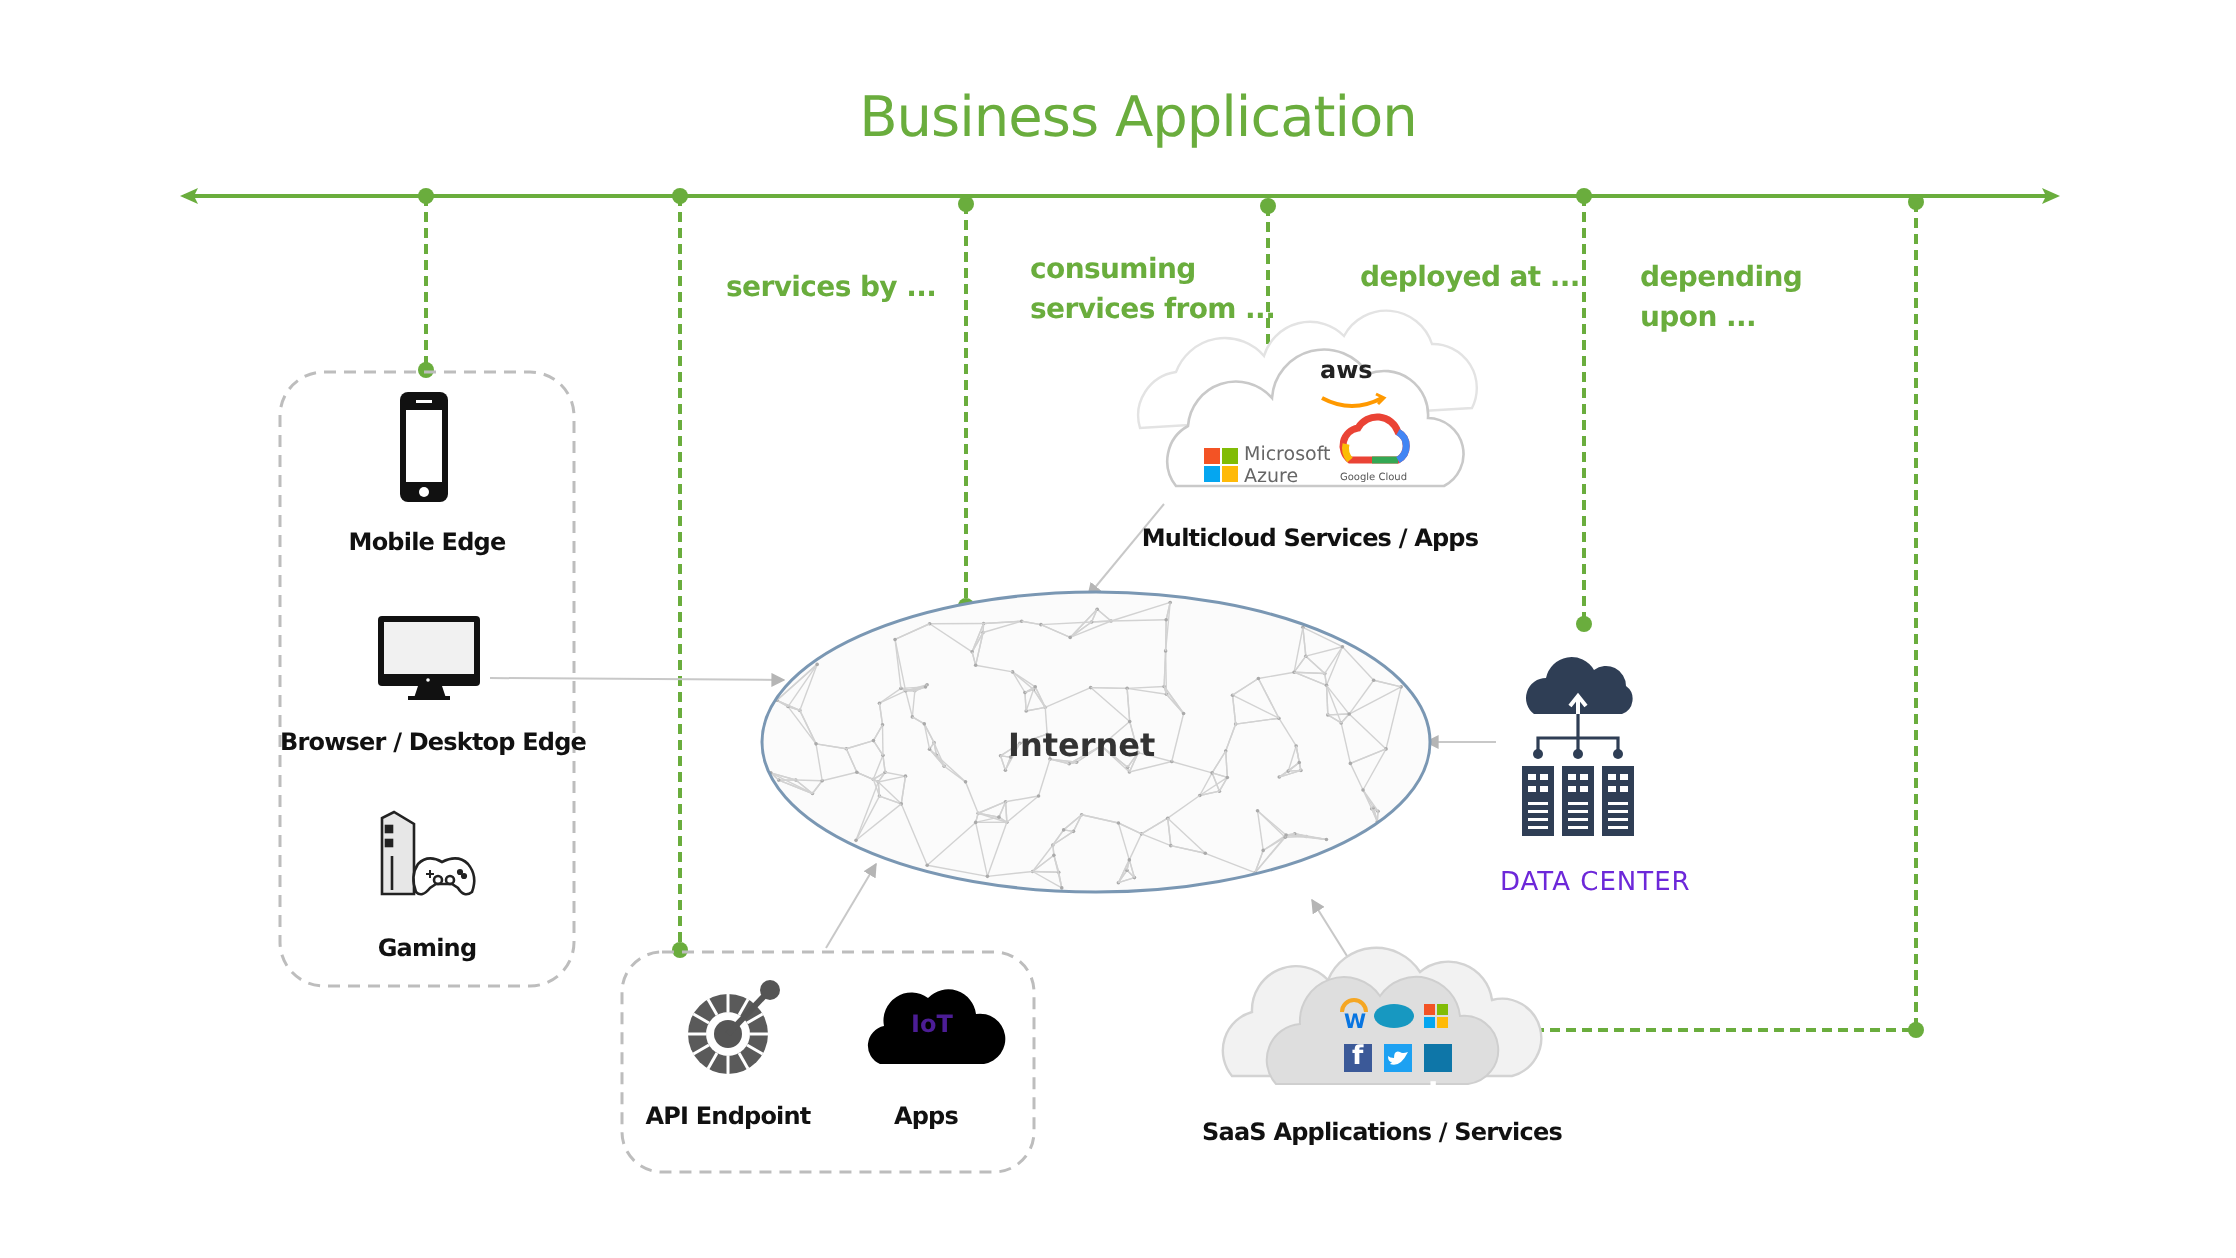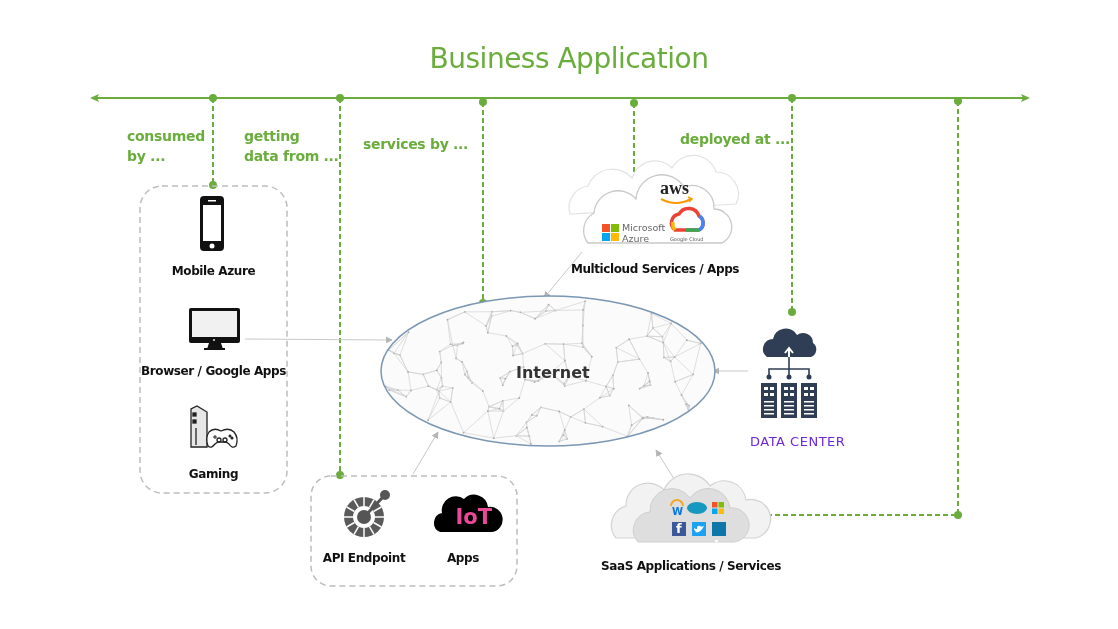--- a/index.html
+++ b/index.html
@@ -769,47 +769,46 @@
       <circle cx="364" cy="517" r="7" fill="#555"></circle>
       <line x1="364" y1="517" x2="384" y2="496" stroke="#555" stroke-width="3"></line>
       <circle cx="385" cy="495" r="5" fill="#555"></circle>
     </g>
 
     <g>
       <path d="M440,532 a10,10 0 0,1 2,-19 a14,14 0 0,1 22,-14 a14,14 0 0,1 24,8 a12,12 0 0,1 4,25 z" fill="#000"></path>
     </g>
   </svg>
 
-  <div class="phase" style="left:127px;top:126px">
-    <div>consumed</div>
-    <div>by ...</div>
-  </div>
-  <div class="phase" style="left:244px;top:126px">
-    <div>getting</div>
-    <div>data from ...</div>
-  </div>
   <div class="phase" style="left:363px;top:134px">
     <div>services by ...</div>
+  </div>
+  <div class="phase" style="left:515px;top:125px">
+    <div>consuming</div>
+    <div>services from ...</div>
   </div>
   <div class="phase" style="left:680px;top:129px">
     <div>deployed at ...</div>
   </div>
-
-  <div class="lbl" style="left:140px;width:147px;top:264px">Mobile Azure</div>
-  <div class="lbl" style="left:140px;width:147px;top:364px">Browser / Google Apps</div>
+  <div class="phase" style="left:820px;top:129px">
+    <div>depending upon ...</div>
+  </div>
+
+  <div class="lbl" style="left:140px;width:147px;top:264px">Mobile Edge</div>
+  <div class="lbl" style="left:140px;width:147px;top:364px">Browser / Desktop Edge</div>
   <div class="lbl" style="left:140px;width:147px;top:467px">Gaming</div>
 
   <div class="lbl" style="left:318px;width:92px;top:551px">API Endpoint</div>
   <div class="lbl" style="left:430px;width:66px;top:551px">Apps</div>
-  <div style="position:absolute;left:440px;top:505px;width:52px;text-align:right;color:#ec4899;font-weight:bold;font-size:21px;font-family:'DejaVu Sans',sans-serif;">IoT</div>
-
-  <div class="internet-lbl" style="left:516px;top:363px">Internet</div>
+  <div style="position:absolute;left:440px;top:505px;width:52px;text-align:center;color:#4c1d95;font-weight:bold;font-size:12px;font-family:'DejaVu Sans',sans-serif;">IoT</div>
+
+  <div class="internet-lbl" style="left:504px;top:363px">Internet</div>
 
   <div class="lbl" style="left:560px;width:190px;top:262px">Multicloud Services  / Apps</div>
-  <div class="tiny" style="position:absolute;left:660px;top:178px;font-size:18px;color:#222;font-weight:bold;font-family:Liberation Serif, serif;">aws</div>
+  <div class="tiny" style="position:absolute;left:660px;top:178px;font-size:12px;color:#222;font-weight:bold;">aws</div>
   <div class="tiny" style="position:absolute;left:622px;top:222px;font-size:9.5px;line-height:11px;color:#666;">
     <div>Microsoft</div>
     <div>Azure</div>
   </div>
   <div class="tiny" style="position:absolute;left:670px;top:236px;font-size:5px;color:#555;">Google Cloud</div>
 
   <div class="dc-lbl" style="left:750px;top:434px">DATA CENTER</div>
 
   <div class="lbl" style="left:600px;width:182px;top:559px">SaaS Applications / Services</div>
   <div class="tiny" style="position:absolute;left:672px;top:506px;font-size:10px;font-weight:bold;color:#0875e1;">W</div>

